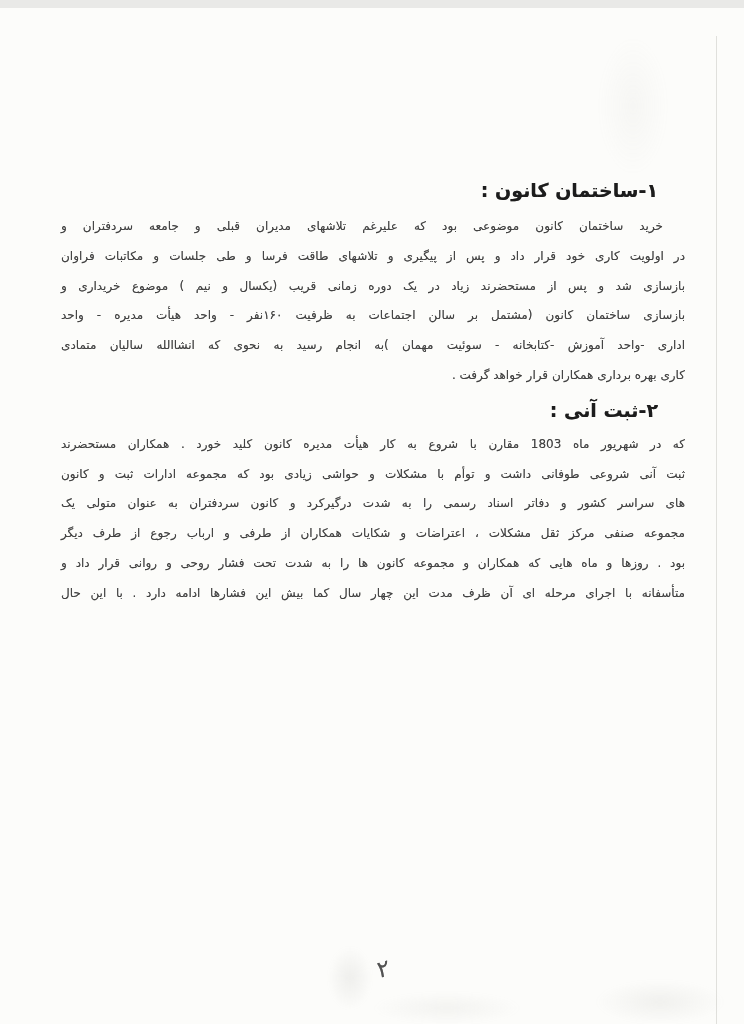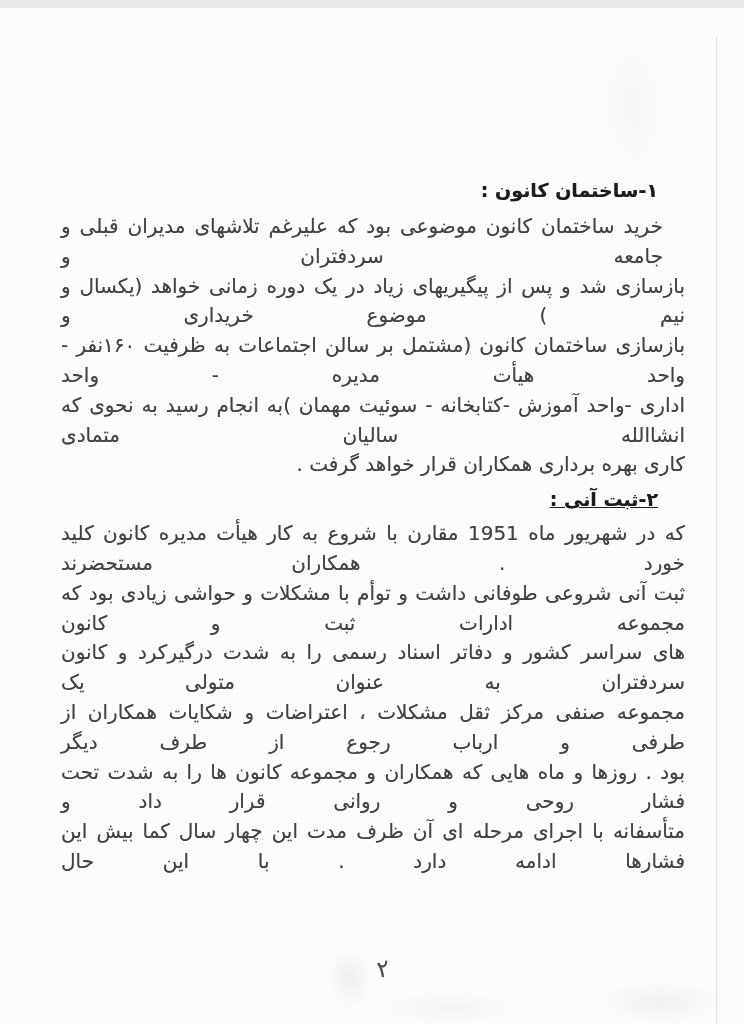--- a/index.html
+++ b/index.html
@@ -52,25 +52,24 @@
     font-weight: bold;
     color: #1c1c1c;
     margin: 0 0 7px 0;
     padding-right: 27px;
     line-height: 30px;
     text-shadow: 0 0 0.5px rgba(30,30,30,0.6);
   }
   section + section .heading {
     margin-top: 4px;
     margin-bottom: 5px;
-    text-decoration: underline;
   }
   .para {
     color: #424242;
-    font-size: 20px;
+    font-size: 12px;
     text-shadow: 0 0 0.5px rgba(70,70,70,0.5);
   }
   .line {
     line-height: 29.8px;
     text-align: justify;
     text-align-last: justify;
   }
   .line.first { padding-right: 22px; }
   .line.last  { text-align-last: right; }
 
@@ -95,31 +94,32 @@
   <div class="smudge s2"></div>
   <div class="smudge s3"></div>
   <div class="smudge s4"></div>
 
   <div class="content">
 
     <section>
       <h1 class="heading">۱-ساختمان کانون :</h1>
       <div class="para">
           <div class="line first">خرید ساختمان کانون موضوعی بود که علیرغم تلاشهای مدیران قبلی و جامعه سردفتران و</div>
-          <div class="line">بازسازی شد و پس از پیگیریهای زیاد در یک دوره زمانی خواهد (یکسال و نیم ) موضوع خریداری و</div>
+          <div class="line">در اولویت کاری خود قرار داد و پس از پیگیری و تلاشهای طاقت فرسا و طی جلسات و مکاتبات فراوان</div>
+          <div class="line">بازسازی شد و پس از مستحضرند زیاد در یک دوره زمانی قریب (یکسال و نیم ) موضوع خریداری و</div>
           <div class="line">بازسازی ساختمان کانون (مشتمل بر سالن اجتماعات به ظرفیت ۱۶۰نفر - واحد هیأت مدیره - واحد</div>
           <div class="line">اداری -واحد آموزش -کتابخانه - سوئیت مهمان )به انجام رسید به نحوی که انشاالله سالیان متمادی</div>
           <div class="line last">کاری بهره برداری همکاران قرار خواهد گرفت .</div>
         </div>
     </section>
 
     <section>
       <h1 class="heading">۲-ثبت آنی :</h1>
       <div class="para">
-          <div class="line">که در شهریور ماه 1951 مقارن با شروع به کار هیأت مدیره کانون کلید خورد . همکاران مستحضرند</div>
+          <div class="line">که در شهریور ماه 1803 مقارن با شروع به کار هیأت مدیره کانون کلید خورد . همکاران مستحضرند</div>
           <div class="line">ثبت آنی شروعی طوفانی داشت و توأم با مشکلات و حواشی زیادی بود که مجموعه ادارات ثبت و کانون</div>
           <div class="line">های سراسر کشور و دفاتر اسناد رسمی را به شدت درگیرکرد و کانون سردفتران به عنوان متولی یک</div>
           <div class="line">مجموعه صنفی مرکز ثقل مشکلات ، اعتراضات و شکایات همکاران از طرفی و ارباب رجوع از طرف دیگر</div>
           <div class="line">بود . روزها و ماه هایی که همکاران و مجموعه کانون ها را به شدت تحت فشار روحی و روانی قرار داد و</div>
           <div class="line">متأسفانه با اجرای مرحله ای آن ظرف مدت این چهار سال کما بیش این فشارها ادامه دارد . با این حال</div>
         </div>
     </section>
 
   </div>
 

